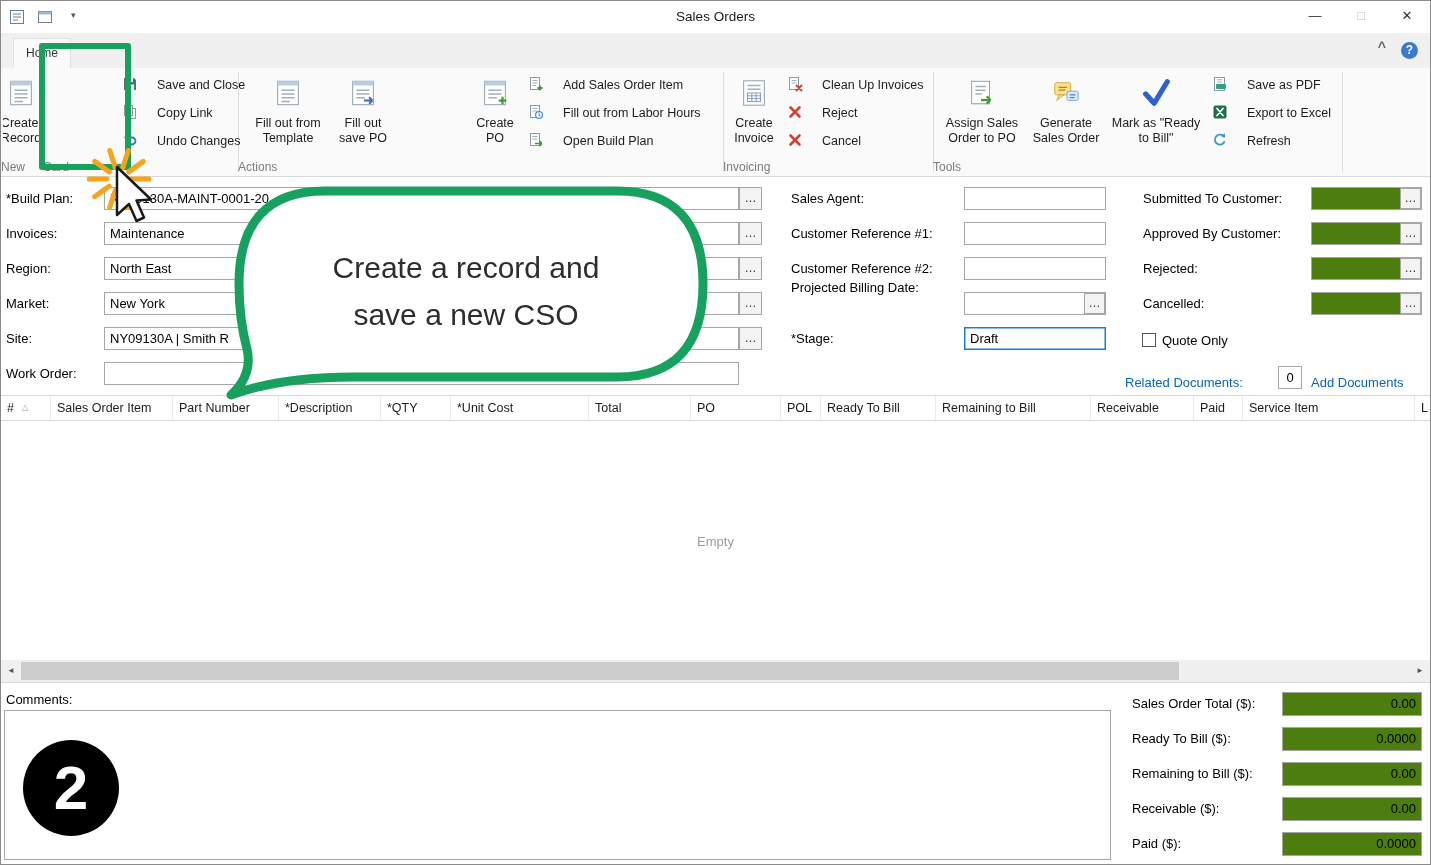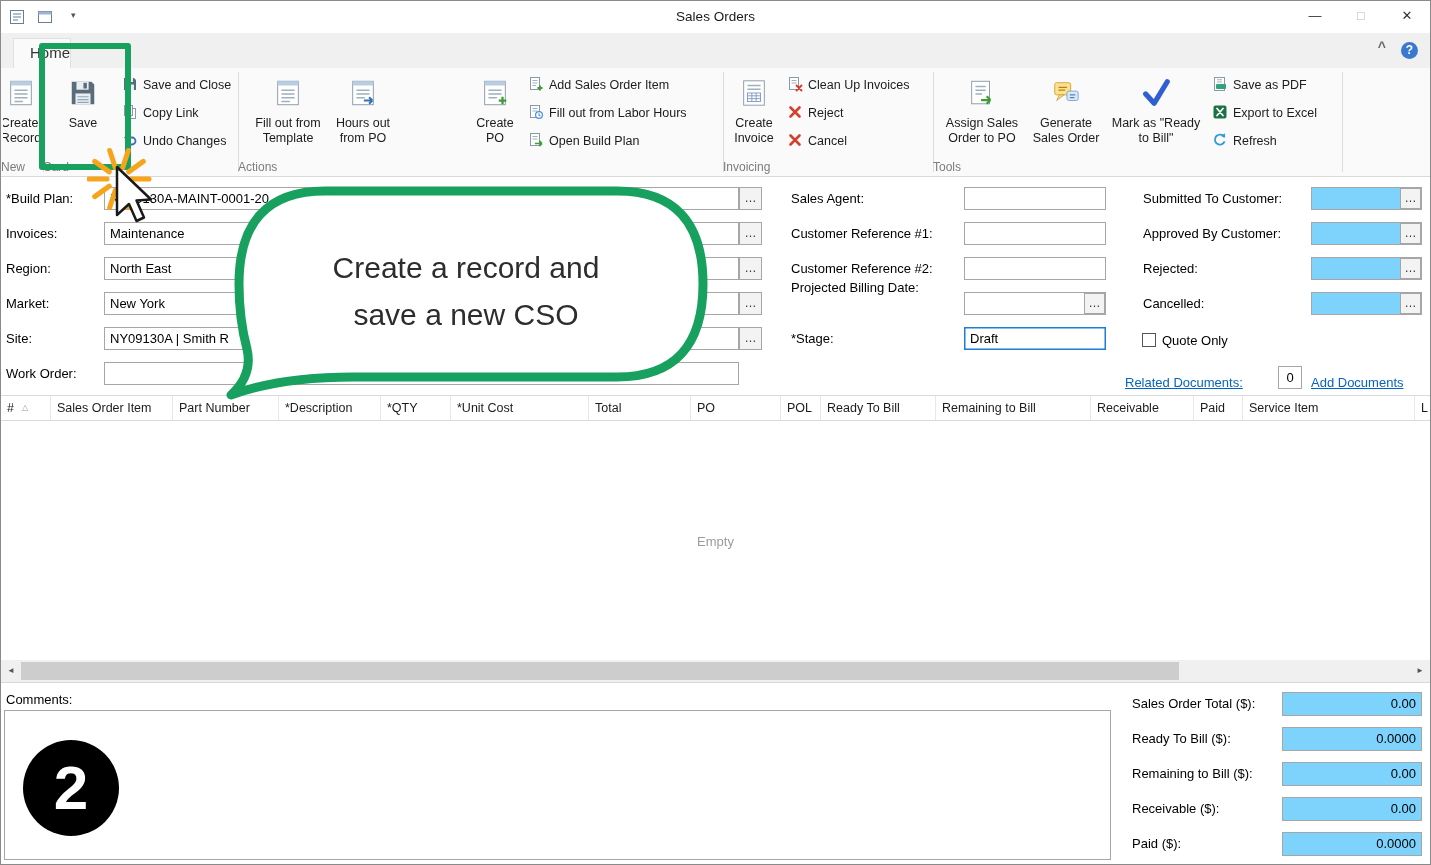--- a/index.html
+++ b/index.html
@@ -8,41 +8,41 @@
   
   .titlebar{position:absolute;left:0;top:0;right:0;height:32px;background:#fff}
   .tb-ic{position:absolute;top:8px;width:16px;height:16px}
   .tb-caret{position:absolute;left:70px;top:9px;font-size:9px;color:#555}
   .tb-title{position:absolute;left:0;right:0;top:0;height:32px;text-align:center;line-height:32px;font-size:13.5px;color:#1a1a1a}
   .tb-controls{position:absolute;right:0;top:0;height:32px;display:flex}
   .tb-btn{width:46px;height:32px;text-align:center;line-height:30px;font-size:13px;color:#333}
   .tb-btn.dim{color:#b9b9b9}
   
   .tabrow{position:absolute;left:0;top:32px;right:0;height:35px;background:#f0f0f0}
-  .tab{position:absolute;left:12px;top:5px;width:58px;height:30px;background:#fafafa;border:1px solid #e0e0e0;border-bottom:none;text-align:right;line-height:28px;font-size:15px;color:#333}
+  .tab{position:absolute;left:12px;top:5px;width:58px;height:30px;background:#fafafa;border:1px solid #e0e0e0;border-bottom:none;text-align:center;line-height:28px;font-size:12px;color:#333}
   .collapse{position:absolute;right:44px;top:6px;font-size:14px;font-weight:bold;color:#666}
   .helpbtn{position:absolute;right:12px;top:9px;width:17px;height:17px;border-radius:50%;background:#3b79d1;color:#fff;font-size:12px;font-weight:bold;text-align:center;line-height:17px}
   
   .ribbon{position:absolute;left:0;top:67px;right:0;height:109px;background:#fafafa;border-bottom:1px solid #d9d9d9}
   .vsep{position:absolute;top:4px;bottom:4px;width:1px;background:#dcdcdc}
   .bigbtn{position:absolute;top:4px;height:88px;display:flex;flex-direction:column;align-items:center;padding-top:6px;overflow:hidden}
   .bigbtn .blbl{margin-top:4px;font-size:12.5px;line-height:15px;text-align:center;color:#1c1c1c}
-  .smallbtn{position:absolute;height:24px;display:flex;align-items:center;gap:5px;font-size:12.5px;color:#1c1c1c;white-space:nowrap}
+  .smallbtn{position:absolute;height:24px;display:flex;align-items:center;gap:19px;font-size:12.5px;color:#1c1c1c;white-space:nowrap}
   .glabel{position:absolute;bottom:2px;text-align:left;font-size:12px;color:#7c7c7c}
   
   .formarea{position:absolute;left:0;top:176px;right:0;height:218px;background:#fff}
   .lbl{position:absolute;font-size:13px;color:#000;line-height:23px;white-space:nowrap}
   .fld{position:absolute;height:23px;border:1px solid #a6a6a6;background:#fff;font-size:13px;line-height:21px;padding:0 5px;white-space:nowrap;overflow:hidden}
-  .fld.dis{background:#7dd3fc}
+  .fld.dis{background:#4d7c0f}
   .fld.right{text-align:right}
   .fld.focus{border-color:var(--focus-border,#1a7fd4);box-shadow:inset 0 0 0 .5px var(--focus-border,#1a7fd4)}
   .ell{position:absolute;width:23px;height:23px;border:1px solid #a6a6a6;background:#f3f3f3;text-align:center;line-height:20px;font-size:12px;color:#333}
   .ell.inner{width:21px;height:21px;line-height:18px}
   .checkbox{position:absolute;width:14px;height:14px;border:1px solid #555;background:#fff}
-  .link{position:absolute;font-size:13px;color:var(--link-blue,#0563c1);text-decoration:underline;line-height:23px;white-space:nowrap}
+  .link{position:absolute;font-size:13px;color:var(--link-blue,#0563c1);line-height:23px;white-space:nowrap}
   .countbox{position:absolute;width:24px;height:23px;border:1px solid #a6a6a6;background:#fff;text-align:center;line-height:21px;font-size:13px}
   
   .thead{position:absolute;left:0;top:394px;right:0;height:26px;background:#fff;border-top:1px solid #d9d9d9;border-bottom:1px solid #d9d9d9;display:flex}
   .th{border-right:1px solid #e8e8e8;font-size:12.5px;color:#1c1c1c;line-height:24px;padding-left:6px;white-space:nowrap;overflow:hidden;flex:none}
   .sort{font-size:8px;color:#999;margin-left:8px;vertical-align:2px}
   .tbody{position:absolute;left:0;top:421px;right:0;height:238px;background:#fff}
   .empty{position:absolute;left:0;right:0;top:112px;text-align:center;font-size:13px;color:#9b9b9b}
   .hscroll{position:absolute;left:0;top:659px;right:0;height:22px;background:#f0f0f0}
   .harrow{position:absolute;top:0;width:20px;height:22px;text-align:center;line-height:22px;font-size:8px;color:#555}
   .hthumb{position:absolute;left:20px;top:2px;width:1158px;height:18px;background:#cdcdcd}
@@ -102,32 +102,20 @@
         <svg width="30" height="30" viewBox="0 0 32 32">
             <rect x="5" y="3.5" width="22" height="25" fill="#fff" stroke="#8a99a8"></rect>
             <rect x="5" y="3.5" width="22" height="4.5" fill="#b9cde3"></rect>
             <path d="M9 13h14M9 17h14M9 21h14M9 25h9" stroke="#9fb0bf" stroke-width="1.5"></path>
           </svg>
       </span>
       <span class="blbl" style="text-align:left">Create Record</span>
     </div>
     <div class="glabel" style="left:0;width:42px">New</div>
 
-    <div class="bigbtn" style="left:46px;width:72px">
-      <span>
-        <svg width="30" height="30" viewBox="0 0 32 32">
-            <path d="M4 4h21l3 3v21H4z" fill="#5a6b7a"></path>
-            <rect x="9" y="4" width="13" height="8.5" fill="#e8eef3"></rect>
-            <rect x="16.5" y="5.2" width="3.6" height="6" fill="#5a6b7a"></rect>
-            <rect x="8" y="16.5" width="16" height="11.5" fill="#e8eef3"></rect>
-            <path d="M10 20h12M10 23h12M10 26h12" stroke="#94a5b3" stroke-width="1.3" fill="none"></path>
-          </svg>
-      </span>
-      <span class="blbl">Save</span>
-    </div>
     <div class="smallbtn" style="left:121px;top:5px">
       <span><svg width="16" height="16" viewBox="0 0 16 16">
             <path d="M2 2h10l2 2v10H2z" fill="#5a6b7a"></path>
             <rect x="4.5" y="2" width="6.5" height="4" fill="#e8eef3"></rect>
             <rect x="4" y="8.5" width="8" height="5.5" fill="#e8eef3"></rect>
           </svg></span>
       <span>Save and Close</span>
     </div>
     <div class="smallbtn" style="left:121px;top:33px">
       <span><svg width="16" height="16" viewBox="0 0 16 16">
@@ -154,21 +142,21 @@
           </svg></span>
       <span class="blbl">Fill out from Template</span>
     </div>
     <div class="bigbtn" style="left:331px;width:62px">
       <span><svg width="30" height="30" viewBox="0 0 32 32">
             <rect x="5" y="3.5" width="22" height="25" fill="#fff" stroke="#8a99a8"></rect>
             <rect x="5" y="3.5" width="22" height="4.5" fill="#b9cde3"></rect>
             <path d="M9 13h14M9 17h14M9 21h9" stroke="#9fb0bf" stroke-width="1.5"></path>
             <path d="M17 24h9m0 0l-3.5-3.5M26 24l-3.5 3.5" stroke="#3a6fb5" stroke-width="2.2" fill="none"></path>
           </svg></span>
-      <span class="blbl">Hours out from PO</span>
+      <span class="blbl">Fill out save PO</span>
     </div>
     <div class="bigbtn" style="left:466px;width:56px">
       <span><svg width="30" height="30" viewBox="0 0 32 32">
             <rect x="5" y="3.5" width="22" height="25" fill="#fff" stroke="#8a99a8"></rect>
             <rect x="5" y="3.5" width="22" height="4.5" fill="#b9cde3"></rect>
             <path d="M9 13h14M9 17h14M9 21h9" stroke="#9fb0bf" stroke-width="1.5"></path>
             <path d="M24 20v8M20 24h8" stroke="#3f9c35" stroke-width="2.4"></path>
           </svg></span>
       <span class="blbl">Create PO</span>
     </div>

